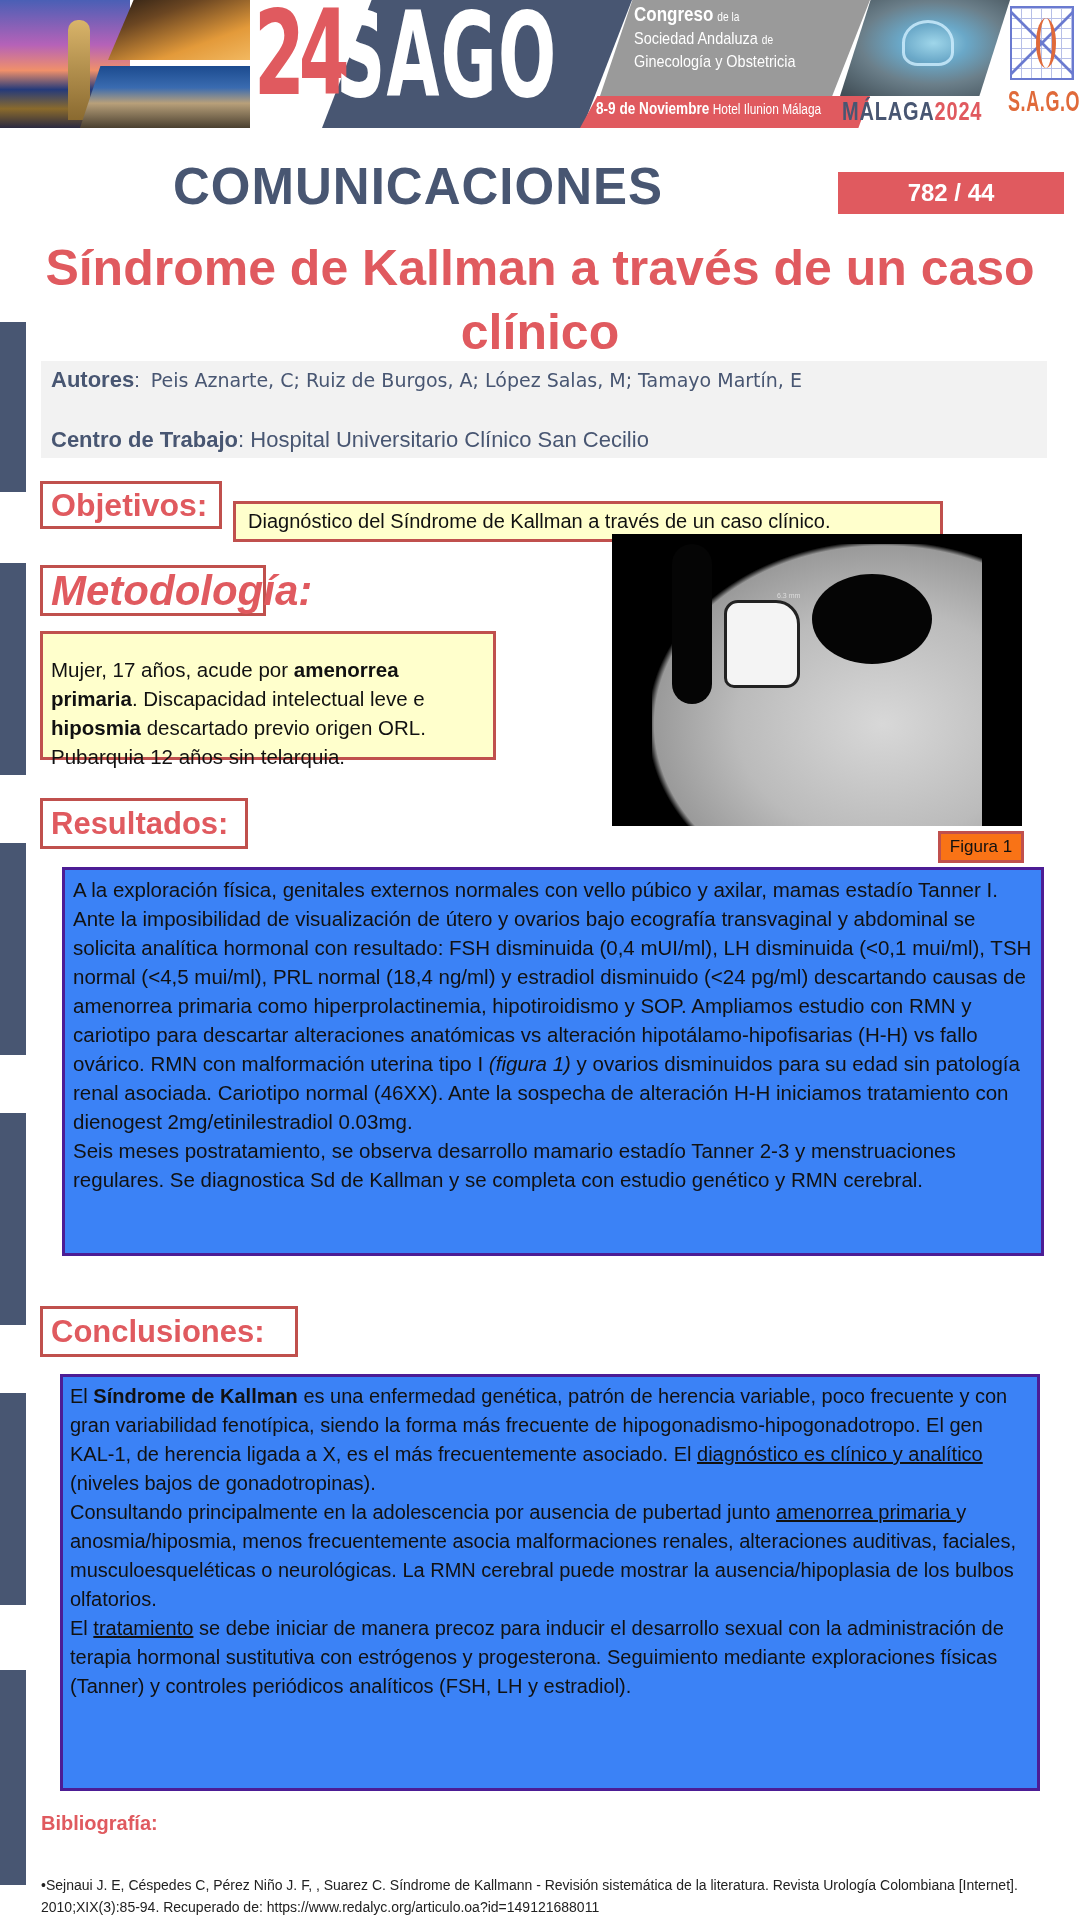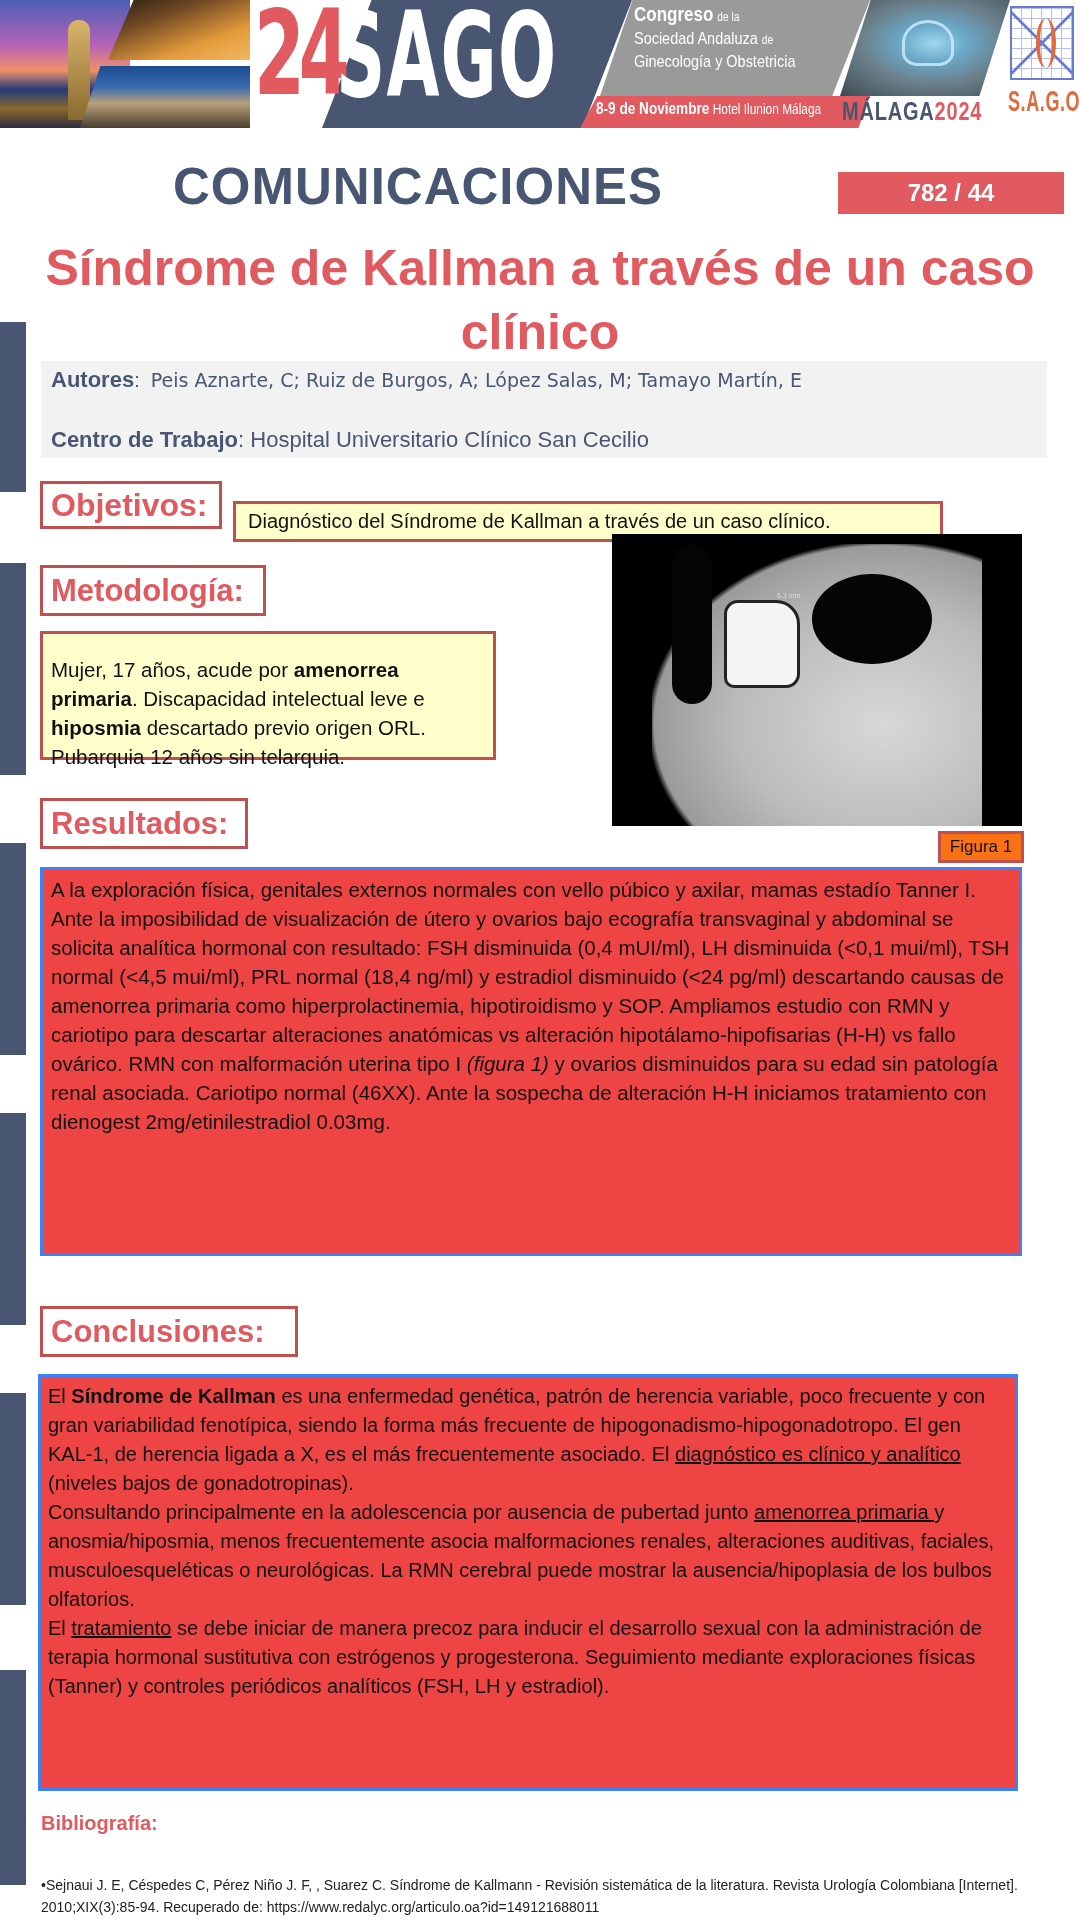--- a/index.html
+++ b/index.html
@@ -74,26 +74,26 @@
   .authors-box { left: 41px; top: 361px; width: 1006px; height: 97px; background: #f2f2f2; }
   .authors-line { left: 51px; top: 367px; font-size: 20px; color: #485672; white-space: nowrap; }
   .authors-line b { font-size: 22px; }
   .authors-line .names { font-family: "DejaVu Sans", sans-serif; font-size: 19px; }
   .centro-line { left: 51px; top: 427px; font-size: 22px; color: #485672; white-space: nowrap; }
 
   
   .sec-head { background: #fff; border: 3px solid #c0504d; box-sizing: border-box;
     color: #e05a5f; font-weight: bold; padding-left: 8px; white-space: nowrap; }
   .yellow-box { background: #ffffcc; border: 3px solid #c0504d; box-sizing: border-box; }
-  .orange-box { background: #ef4444; border: 3px solid #3b82f6; box-sizing: border-box; }
+  .orange-box { background: #3b82f6; border: 3px solid #4c1d95; box-sizing: border-box; margin-left: 22px; }
 
   .obj-head { left: 40px; top: 481px; width: 182px; height: 48px; font-size: 32px; line-height: 42px; }
   .obj-text { left: 233px; top: 485px; width: 710px; height: 41px; font-size: 20px; line-height: 35px; padding-left: 12px; white-space: nowrap; margin-top: 16px; }
 
-  .met-head { left: 40px; top: 565px; width: 226px; height: 51px; font-size: 31px; line-height: 45px; }
+  .met-head { left: 40px; top: 565px; width: 226px; height: 51px; font-size: 42px; line-height: 45px; font-style: italic; }
   .met-text { left: 40px; top: 631px; width: 456px; height: 129px; font-size: 20.5px; line-height: 29px; padding: 21px 8px; }
 
   .figure { left: 612px; top: 534px; width: 410px; height: 292px; background: #000; overflow: hidden; }
   .fig-body { position:absolute; left: 40px; top: 10px; width: 330px; height: 300px;
     background: radial-gradient(ellipse at 70% 60%, #d8d8d8 0%, #bbbbbb 45%, #9a9a9a 70%, transparent 72%); }
   .fig-bladder { position:absolute; left: 112px; top: 66px; width: 70px; height: 82px; background: #f4f4f4;
     border: 3px solid #222; border-radius: 14px 24px 14px 10px; }
   .fig-dark1 { position:absolute; left: 200px; top: 40px; width: 120px; height: 90px; background: #050505; border-radius: 50%; }
   .fig-dark2 { position:absolute; left: 60px; top: 10px; width: 40px; height: 160px; background: #050505; border-radius: 20px; }
   .fig-label { left: 938px; top: 831px; width: 86px; height: 32px; background: #f97316; border: 3px solid #c0504d;
@@ -179,20 +179,21 @@
   <div class="fig-dark2"></div>
   <div class="fig-dark1"></div>
   <div class="fig-bladder"></div>
   <div style="position:absolute;left:165px;top:58px;color:#ddd;font-size:7px">6.3 mm</div>
 </div>
 <div class="abs fig-label">Figura 1</div>
 
 <div class="abs sec-head res-head">Resultados:</div>
 <div class="abs orange-box res-text">
   <span class="para"><span>A la exploración física, genitales externos normales con vello púbico y axilar, mamas estadío Tanner I. Ante la imposibilidad de visualización de útero y ovarios bajo ecografía transvaginal y abdominal se solicita analítica hormonal con resultado: FSH disminuida (0,4 mUI/ml), LH disminuida (&lt;0,1 mui/ml), TSH normal (&lt;4,5 mui/ml), PRL normal (18,4 ng/ml) y estradiol disminuido (&lt;24 pg/ml) descartando causas de amenorrea primaria como hiperprolactinemia, hipotiroidismo y SOP. Ampliamos estudio con RMN y cariotipo para descartar alteraciones anatómicas vs alteración hipotálamo-hipofisarias (H-H) vs fallo ovárico. RMN con malformación uterina tipo I </span><i>(figura 1)</i><span> y ovarios disminuidos para su edad sin patología renal asociada. Cariotipo normal (46XX). Ante la sospecha de alteración H-H iniciamos tratamiento con dienogest 2mg/etinilestradiol 0.03mg.</span></span>
+  <span class="para">Seis meses postratamiento, se observa desarrollo mamario estadío Tanner 2-3 y menstruaciones regulares. Se diagnostica Sd de Kallman y se completa con estudio genético y RMN cerebral.</span>
 </div>
 
 <div class="abs sec-head con-head">Conclusiones:</div>
 <div class="abs orange-box con-text">
   <span class="para"><span>El </span><b>Síndrome de Kallman</b><span> es una enfermedad genética, patrón de herencia variable, poco frecuente y con gran variabilidad fenotípica, siendo la forma más frecuente de hipogonadismo-hipogonadotropo. El gen KAL-1, de herencia ligada a X, es el más frecuentemente asociado. El </span><span class="u">diagnóstico es clínico y analítico</span><span> (niveles bajos de gonadotropinas).</span></span>
   <span class="para"><span>Consultando principalmente en la adolescencia por ausencia de pubertad junto </span><span class="u">amenorrea primaria </span><span>y anosmia/hiposmia, menos frecuentemente asocia malformaciones renales, alteraciones auditivas, faciales, musculoesqueléticas o neurológicas. La RMN cerebral puede mostrar la ausencia/hipoplasia de los bulbos olfatorios.</span></span>
   <span class="para"><span>El </span><span class="u">tratamiento</span><span> se debe iniciar de manera precoz para inducir el desarrollo sexual con la administración de terapia hormonal sustitutiva con estrógenos y progesterona. Seguimiento mediante exploraciones físicas (Tanner) y controles periódicos analíticos (FSH, LH y estradiol).</span></span>
 </div>
 
 <div class="abs bib-title">Bibliografía:</div>

